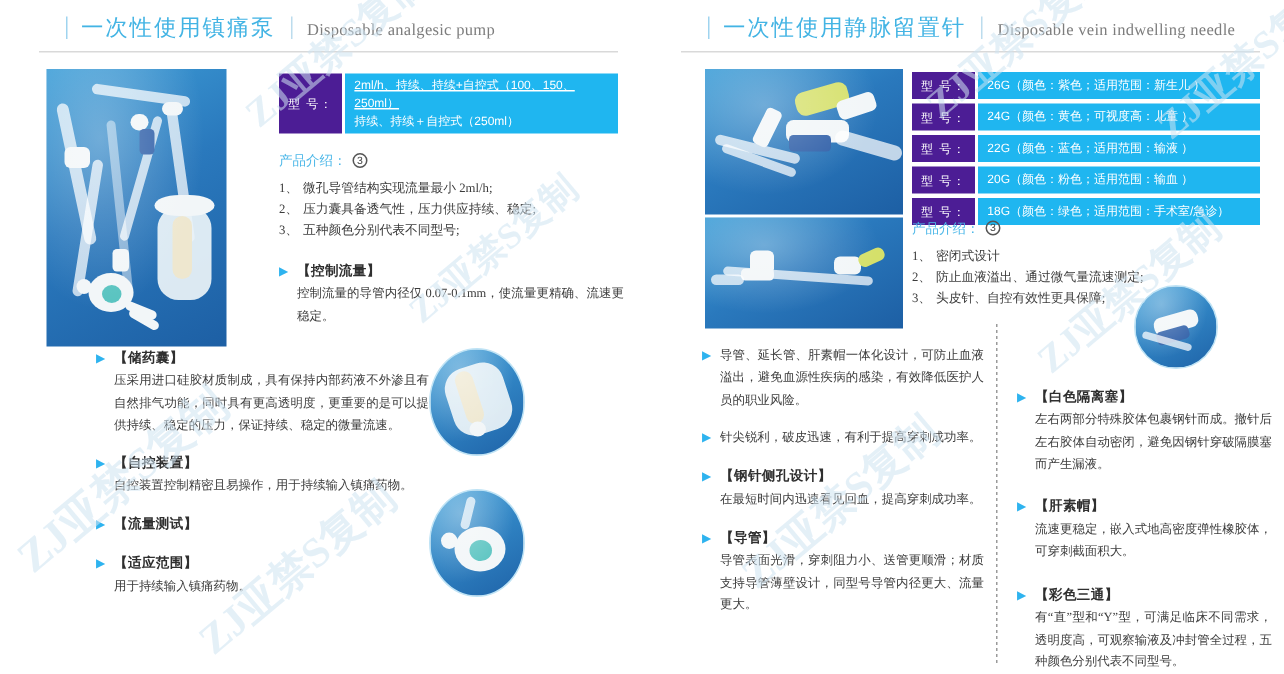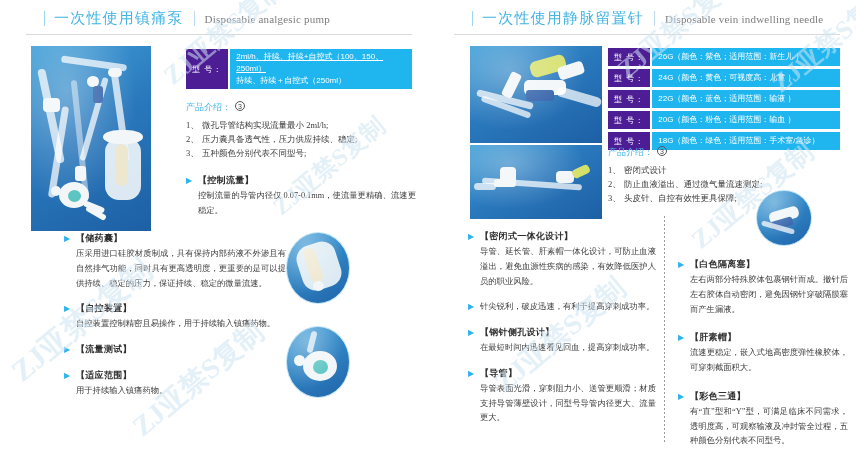--- a/index.html
+++ b/index.html
@@ -287,21 +287,20 @@
     <div class="circpic" style="left:328px; top:190px; width:56px; height:56px;">
       <div class="blob" style="left:12px; top:18px; width:30px; height:12px; border-radius:5px; transform:rotate(-16deg);"></div>
       <div class="blob navy" style="left:14px; top:28px; width:22px; height:9px; border-radius:3px; transform:rotate(-16deg);"></div>
       <div class="tube" style="left:4px; top:34px; width:34px; height:5px; transform:rotate(16deg);"></div>
     </div>
 
     <div style="position:absolute; left:40px; top:230px; width:188px;">
       <div class="feat" style="margin-top:0;">
         <div class="tri">▶</div>
         <div class="body">
-          <div class="ft">【密闭式一体化设计】</div>
           <div class="fb">导管、延长管、肝素帽一体化设计，可防止血液溢出，避免血源性疾病的感染，有效降低医护人员的职业风险。</div>
         </div>
       </div>
       <div class="feat">
         <div class="tri">▶</div>
         <div class="body">
           <div class="fb">针尖锐利，破皮迅速，有利于提高穿刺成功率。</div>
         </div>
       </div>
       <div class="feat">

